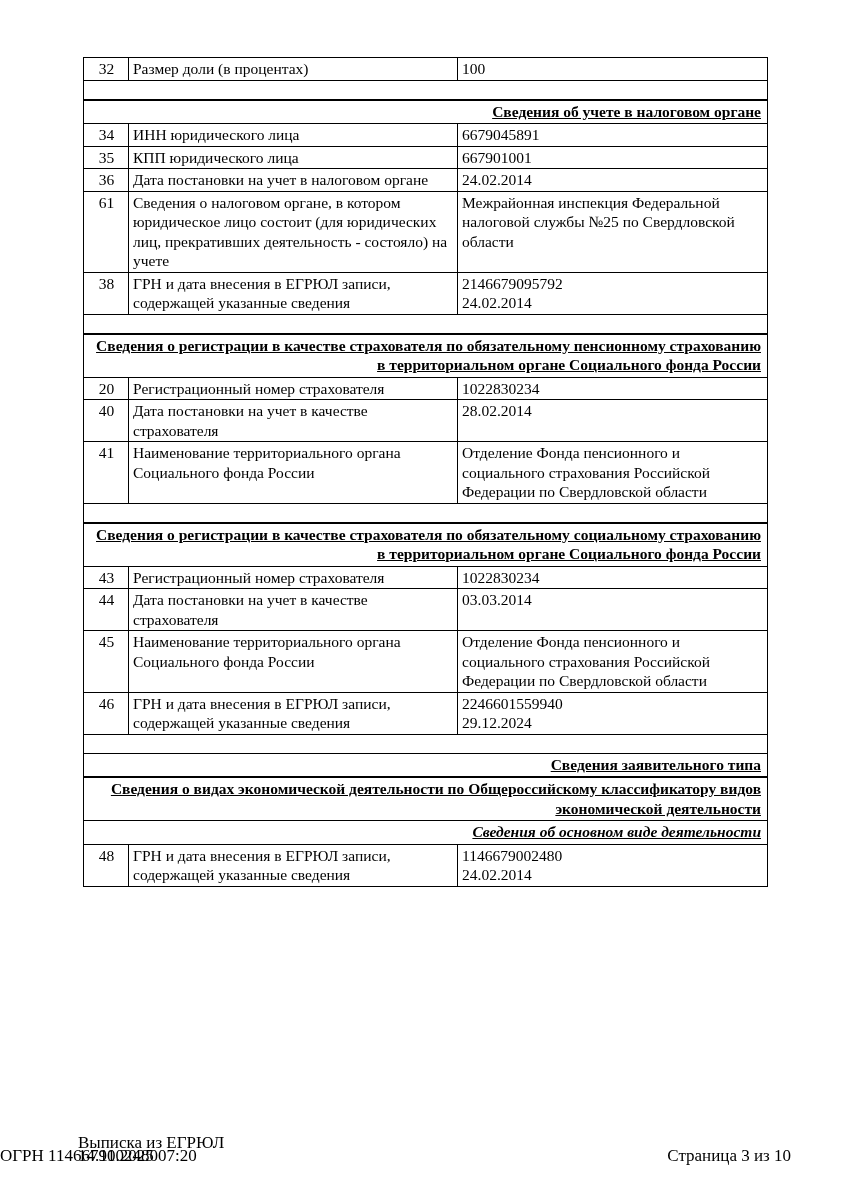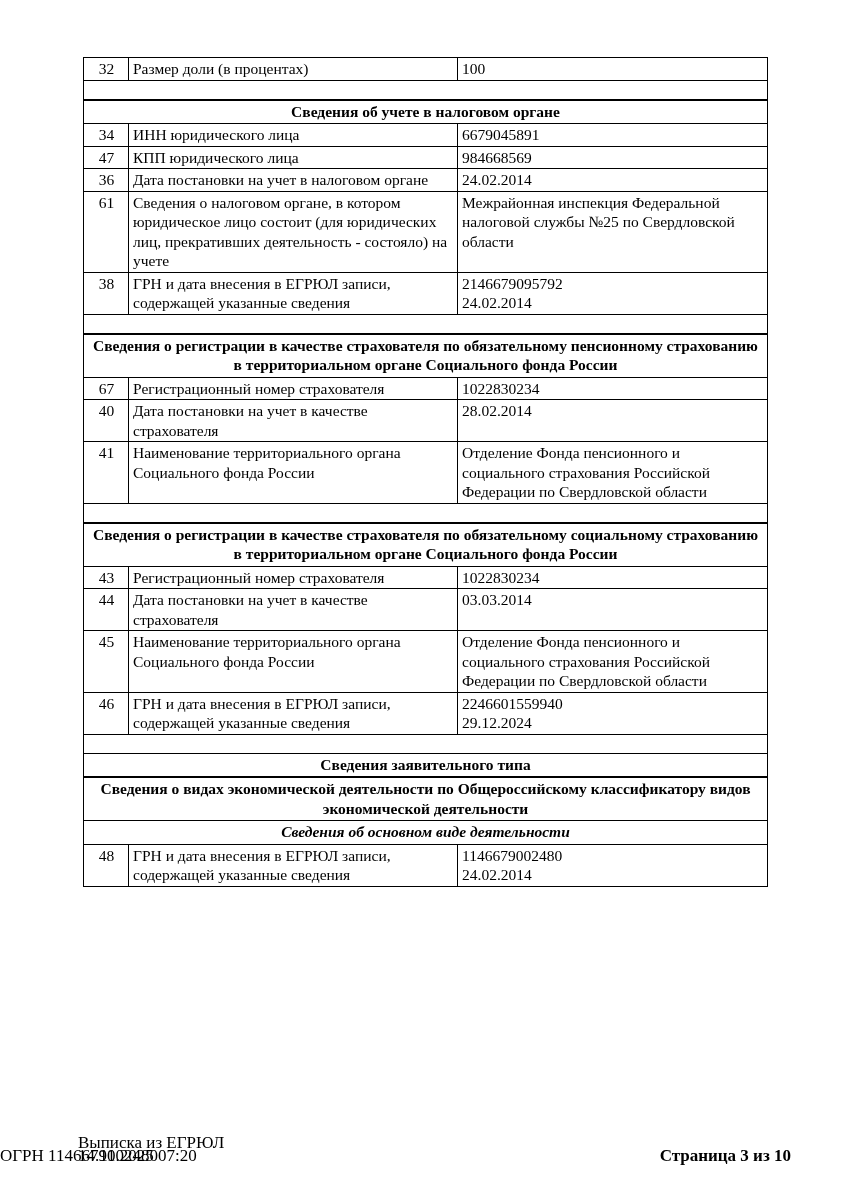--- a/index.html
+++ b/index.html
@@ -33,23 +33,24 @@
   }
   td.c-num {
     text-align: center;
     padding: 1px 2px;
   }
   tr.spacer td {
     height: 18px;
     padding: 0;
   }
   tr.section td {
-    text-align: center;
+    text-align: right;
     font-weight: bold;
     padding: 1px 6px 2px 6px;
+    text-decoration: underline;
   }
   tr.section td.major-top { border-top: 2px solid #000; }
   tr.section td.italic { font-style: italic; }
   tr.section td.italic-plain { font-style: italic; font-weight: normal; }
   .val-line { display: block; }
   .footer {
     position: absolute;
     left: 0; top: 1134px;
     width: 848px; height: 28px;
     font-size: 17px;
@@ -58,21 +59,20 @@
   .footer-left {
     position: absolute; left: 78px; bottom: 0;
   }
   .footer-center {
     position: absolute; left: 0; right: 16px; bottom: 0;
     text-align: left;
   }
   .footer-right {
     position: absolute; right: 57px; bottom: 0;
     text-align: center;
-    font-weight: bold;
   }
 </style>
 </head>
 <body>
 
 <div class="page">
 
   <table class="doc-table">
     <colgroup>
       <col style="width:45px">
@@ -96,23 +96,23 @@
         <td colspan="3" class="major-top">Сведения об учете в налоговом органе</td>
       </tr>
 
       <tr>
         <td class="c-num">34</td>
         <td class="c-label">ИНН юридического лица</td>
         <td class="c-val">6679045891</td>
       </tr>
 
       <tr>
-        <td class="c-num">47</td>
+        <td class="c-num">35</td>
         <td class="c-label">КПП юридического лица</td>
-        <td class="c-val">984668569</td>
+        <td class="c-val">667901001</td>
       </tr>
 
       <tr>
         <td class="c-num">36</td>
         <td class="c-label">Дата постановки на учет в налоговом органе</td>
         <td class="c-val">24.02.2014</td>
       </tr>
 
       <tr>
         <td class="c-num">61</td>
@@ -131,21 +131,21 @@
 
       <tr class="spacer">
           <td colspan="3"></td>
         </tr>
 
       <tr class="section">
         <td colspan="3" class="major-top">Сведения о регистрации в качестве страхователя по обязательному пенсионному страхованию в территориальном органе Социального фонда России</td>
       </tr>
 
       <tr>
-        <td class="c-num">67</td>
+        <td class="c-num">20</td>
         <td class="c-label">Регистрационный номер страхователя</td>
         <td class="c-val">1022830234</td>
       </tr>
 
       <tr>
         <td class="c-num">40</td>
         <td class="c-label">Дата постановки на учет в качестве страхователя</td>
         <td class="c-val">28.02.2014</td>
       </tr>
 

